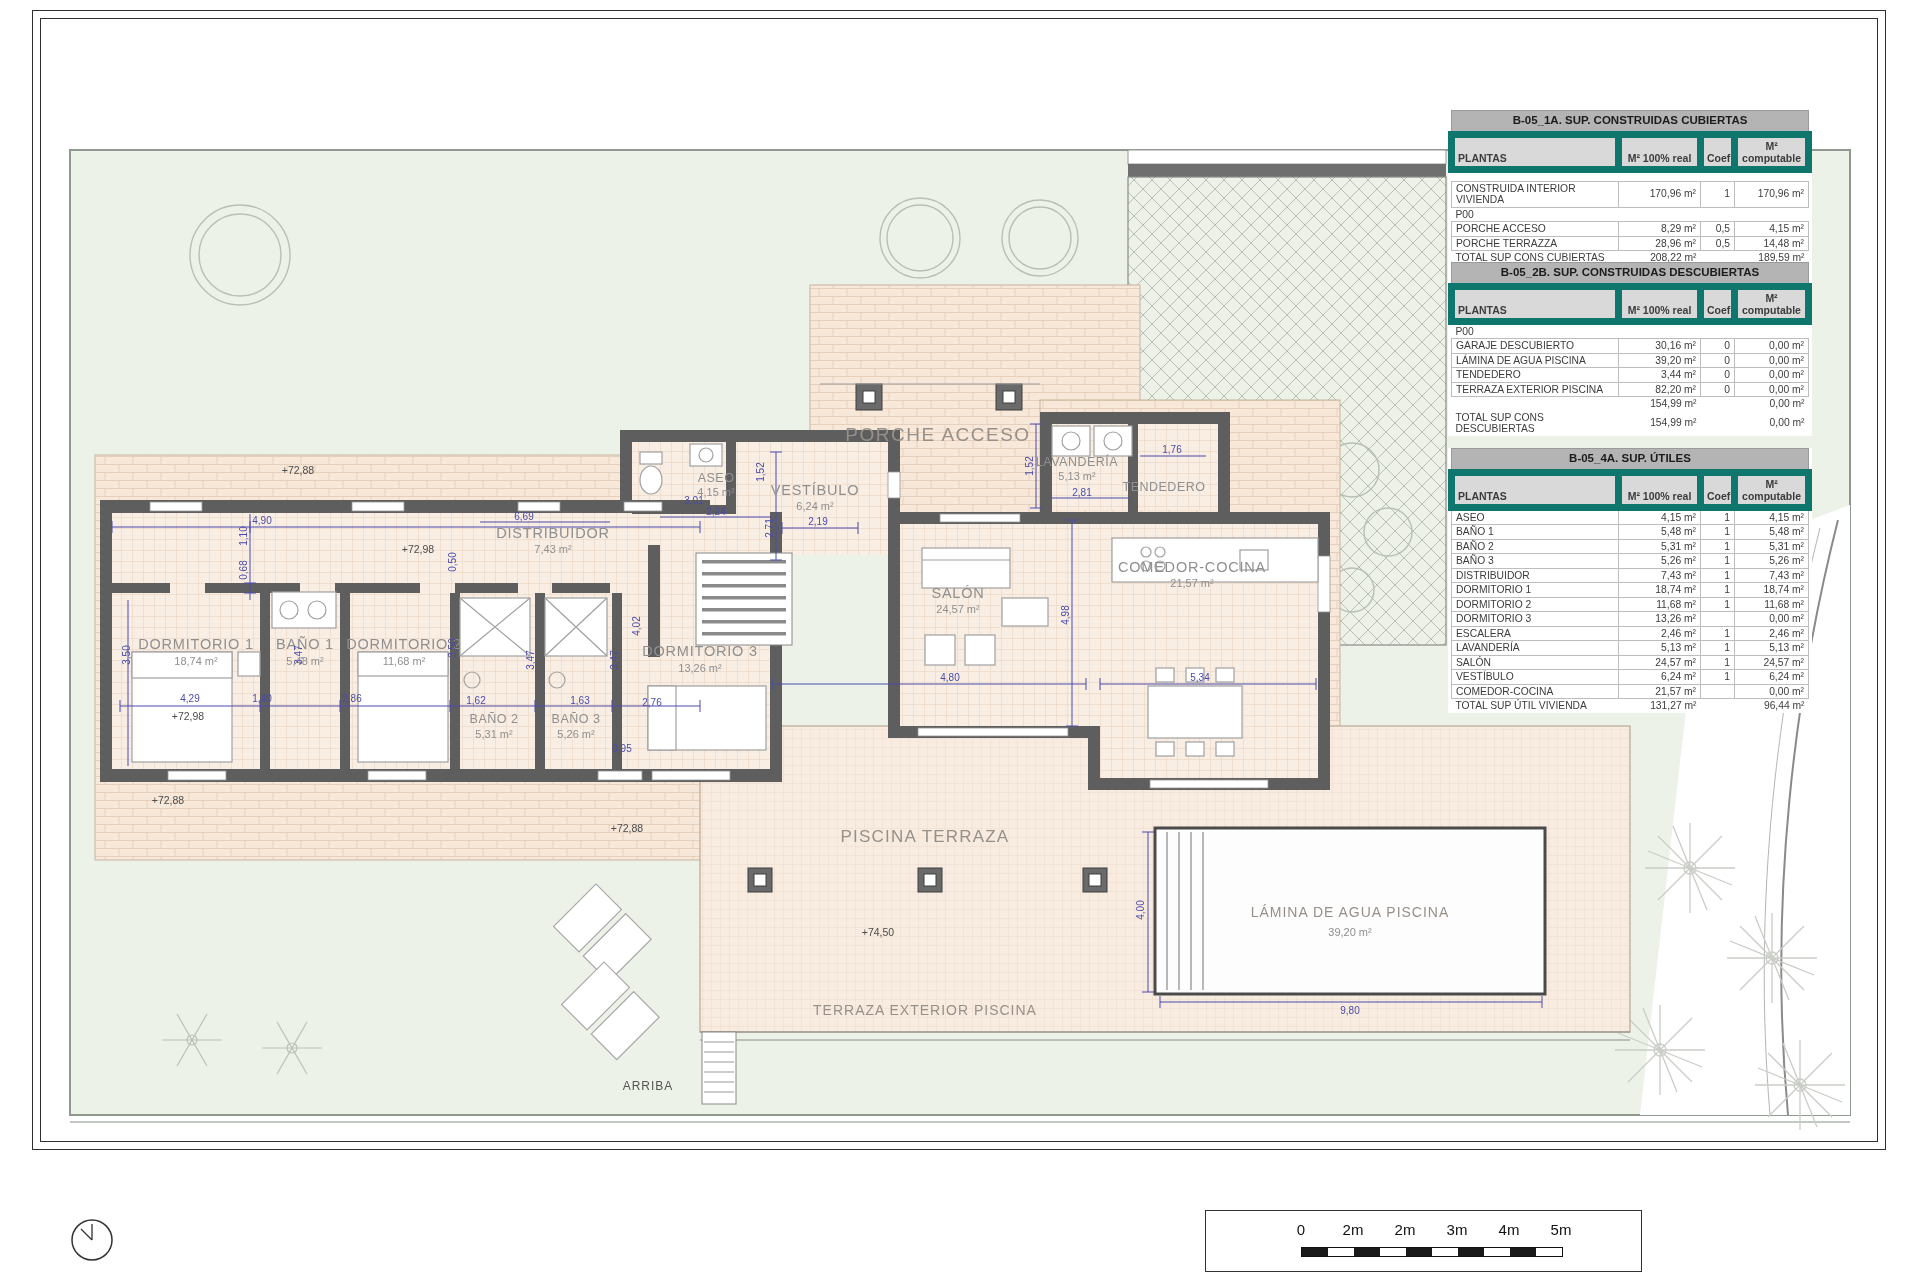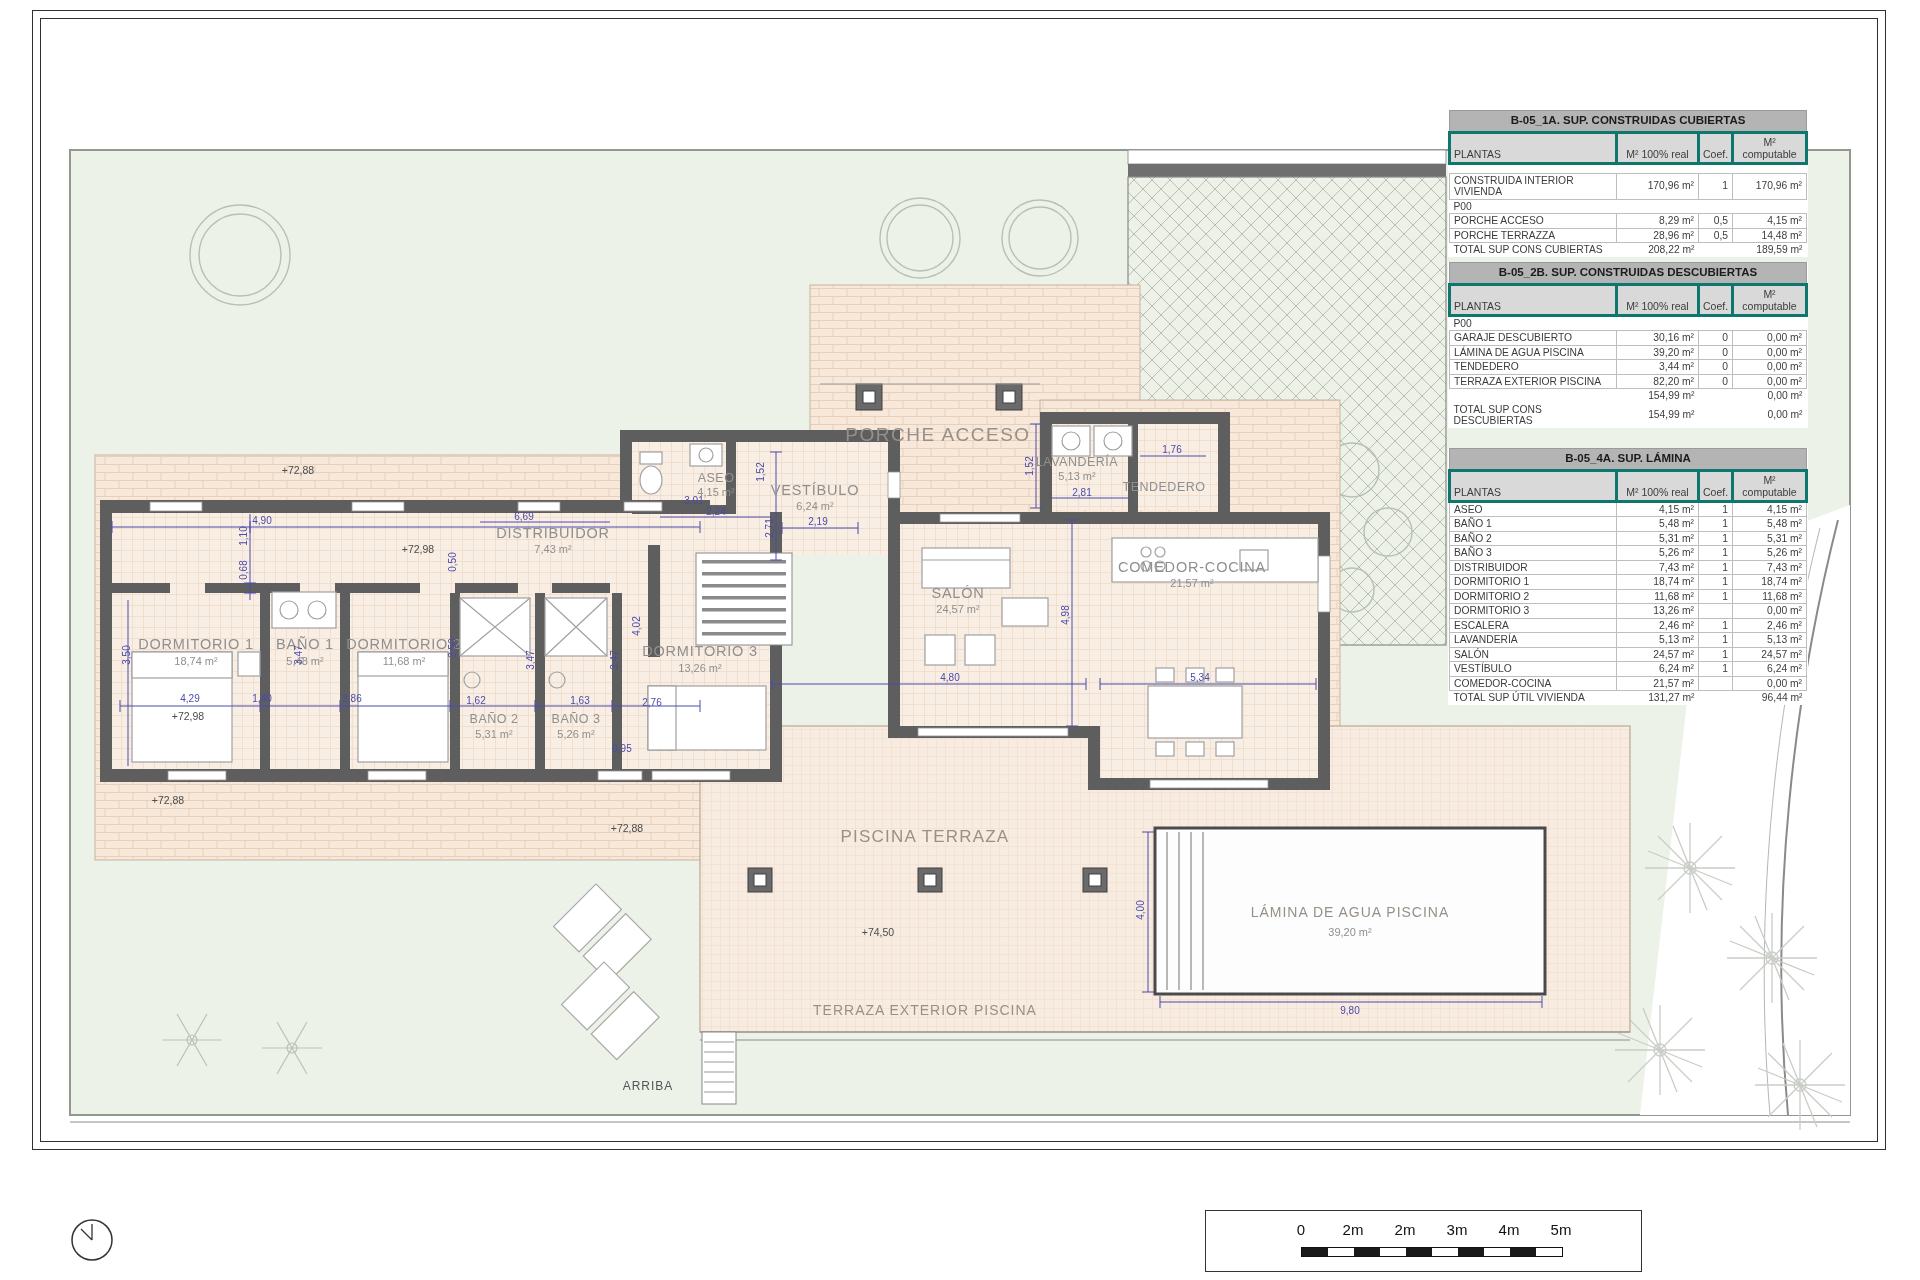--- a/index.html
+++ b/index.html
@@ -19,22 +19,22 @@
   .dim{position:absolute;transform:translate(-50%,-50%);font-size:10px;color:#4a4aad;white-space:nowrap;background:transparent;}
   .dim.v{transform:translate(-50%,-50%) rotate(-90deg);}
   .lvl{position:absolute;transform:translate(-50%,-50%);font-size:10.5px;color:#4c4c4c;white-space:nowrap;}
   .arr{position:absolute;transform:translate(-50%,-50%);font-size:12px;color:#555;letter-spacing:1px;}
   
   .datatbl{position:absolute;left:1448px;width:357px;border-collapse:collapse;background:#fff;
            font-size:10.3px;color:#3c3c3c;table-layout:fixed;}
   .datatbl td,.datatbl th{overflow:hidden;}
   .datatbl .ttl{background:#b4b4b4;color:#1c1c1c;font-weight:bold;text-align:center;font-size:11.5px;
                 padding:4px 2px;border:1px solid #9a9a9a;}
-  .datatbl th{background:#d9d9d9;text-align:left;font-weight:normal;font-size:10.5px;padding:2px 3px;
-              border:3px solid #0f766e;vertical-align:bottom;}
+  .datatbl th{background:#d9d9d9;text-align:left;font-weight:bold;font-size:10.5px;padding:2px 3px;
+              border:7px solid #0f766e;vertical-align:bottom;}
   .datatbl th.num{text-align:center;}
   .datatbl td{border:1px solid #bdbdbd;padding:1px 4px;height:11.5px;line-height:11.5px;}
   .datatbl td.num{text-align:right;}
   .datatbl tr.plain td{border:none;margin-left:28px;}
   .datatbl tr.gap td{border:none;height:6px;}
   
   #scalebar{position:absolute;left:1205px;top:1210px;width:435px;height:60px;border:1.5px solid #333;background:#fff;}
   #scalebar .n{position:absolute;top:10px;transform:translateX(-50%);font-size:15px;color:#111;}
   #scalebar .bar{position:absolute;left:95px;top:36px;width:260px;height:8px;border:1px solid #111;display:flex;}
   #scalebar .seg{flex:1;}
@@ -480,21 +480,21 @@
 
   <table class="datatbl" style="top:448px">
     <colgroup>
         <col style="width:167px">
         <col style="width:82px">
         <col style="width:34px">
         <col style="width:74px">
       </colgroup>
     <tbody>
         <tr>
-          <td class="ttl" colspan="4">B-05_4A. SUP. LÁMINA</td>
+          <td class="ttl" colspan="4">B-05_4A. SUP. ÚTILES</td>
         </tr>
     <tr>
       <th>PLANTAS</th>
       <th class="num">M² 100% real</th>
       <th class="num">Coef.</th>
       <th class="num">M² computable</th>
     </tr>
     <tr>
           <td>ASEO</td>
           <td class="num">4,15 m²</td>

